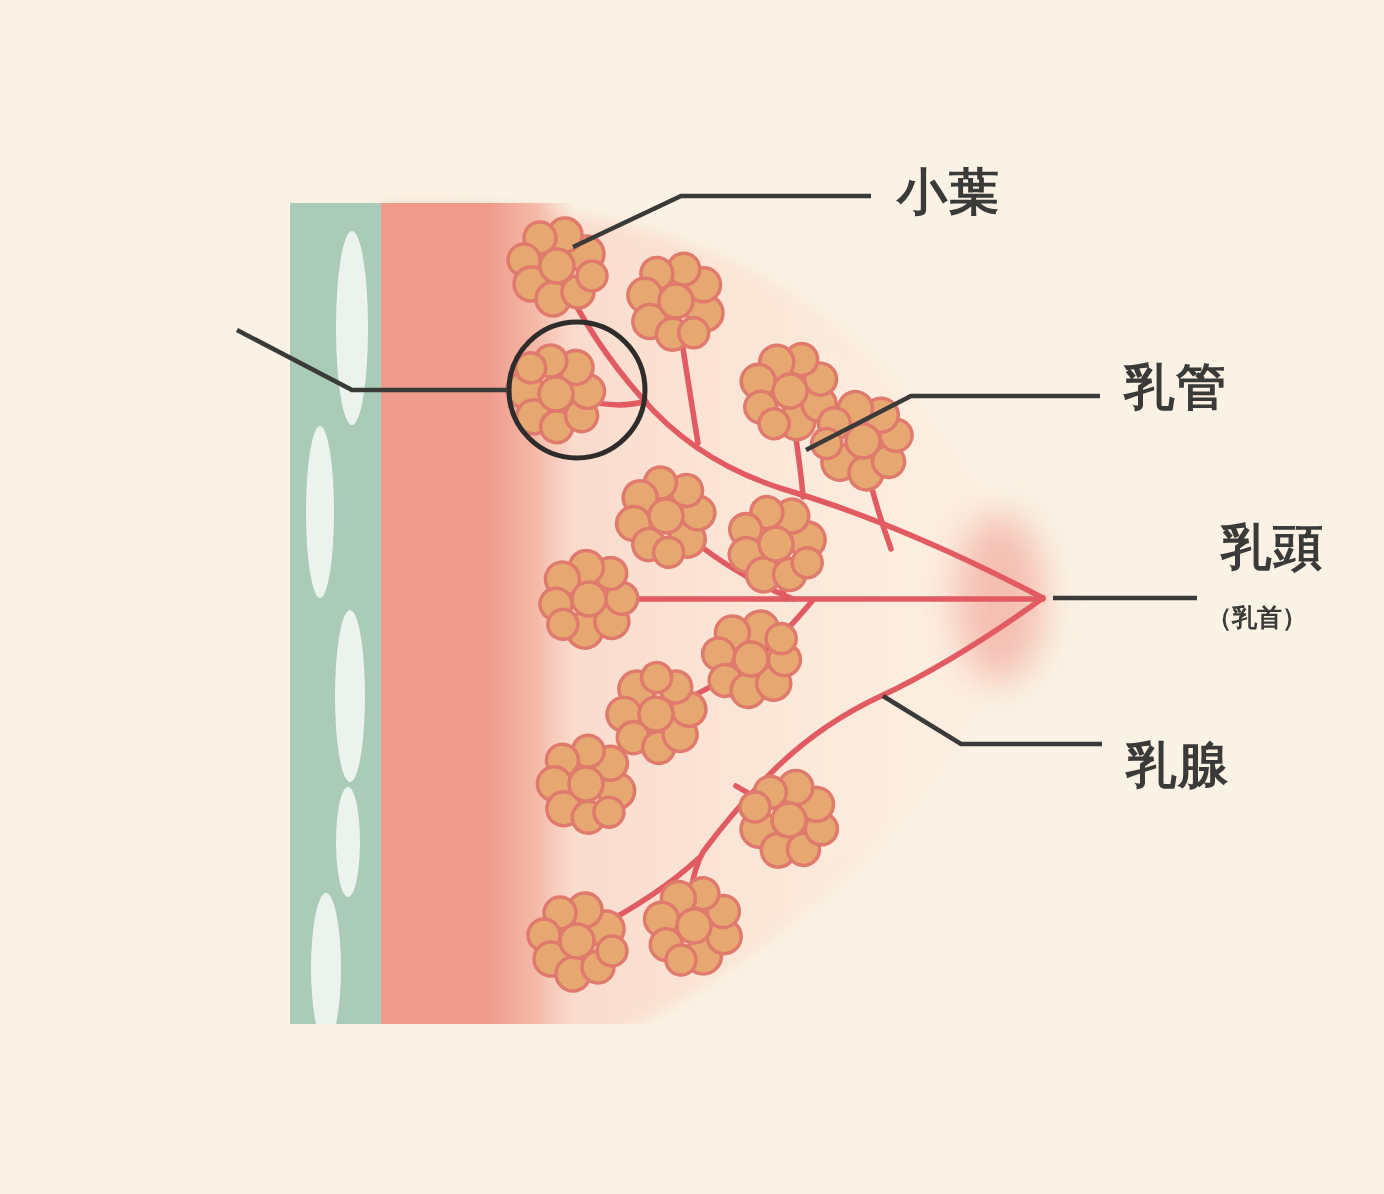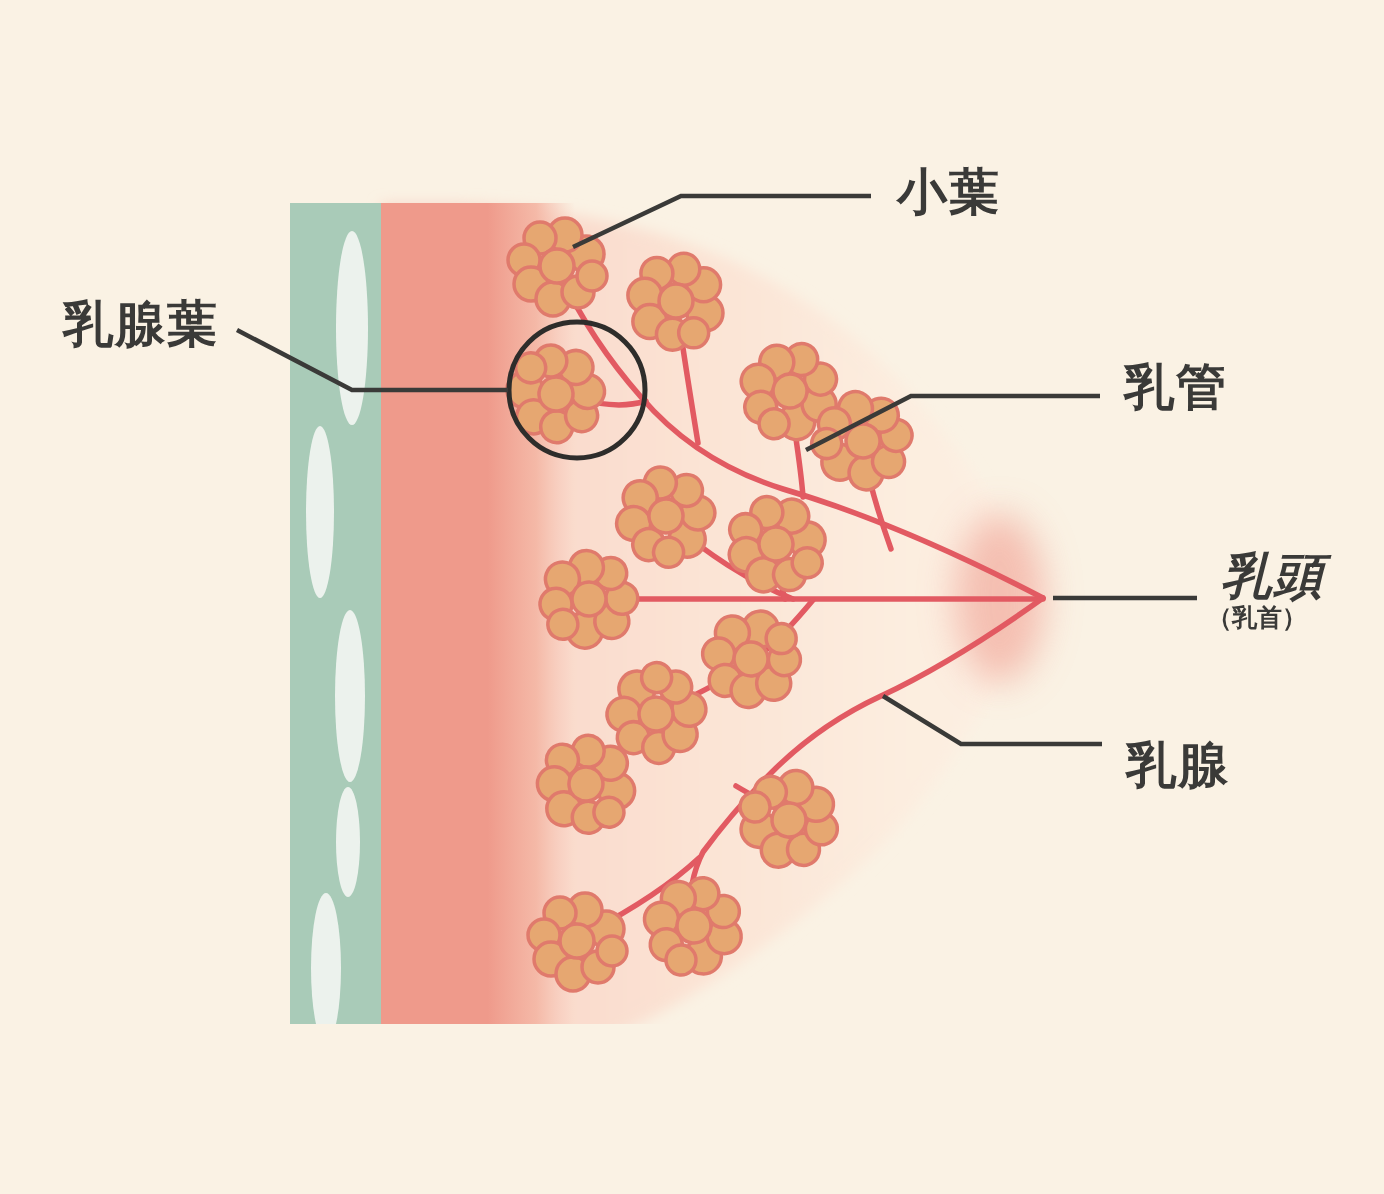--- a/index.html
+++ b/index.html
@@ -124,22 +124,21 @@
       <polyline points="573,247 681,196 871,196"></polyline>
       <polyline points="237,330 352,390 508,390"></polyline>
       <polyline points="806,450 911,396 1100,396"></polyline>
       <polyline points="1053,598 1197,598"></polyline>
       <polyline points="883,696 961,744 1102,744"></polyline>
     </g>
   </svg>
 
   <div class="lbl" style="left:897px;top:167px;">小葉</div>
 
-  <div class="lbl" style="left:63px;top:299px;">乳腺葉</div>
 
   <div class="lbl" style="left:1124px;top:362px;">乳管</div>
 
-  <div class="lbl" style="left:1221px;top:551px;font-style:italic;">乳頭</div>
+  <div class="lbl" style="left:1221px;top:522px;">乳頭</div>
 
   <div class="lbl sub" style="left:1207px;top:605px;">（乳首）</div>
 
   <div class="lbl" style="left:1126px;top:740px;">乳腺</div>
 </div>
 
 </body></html>

